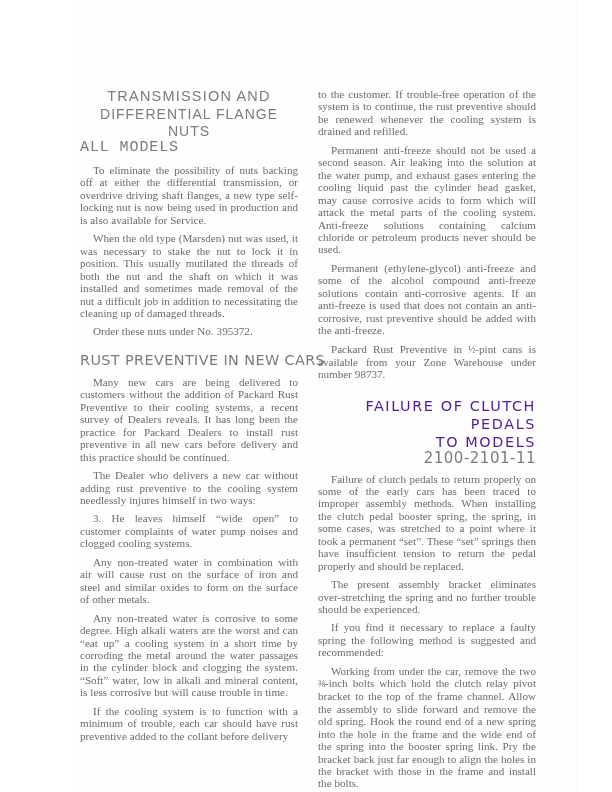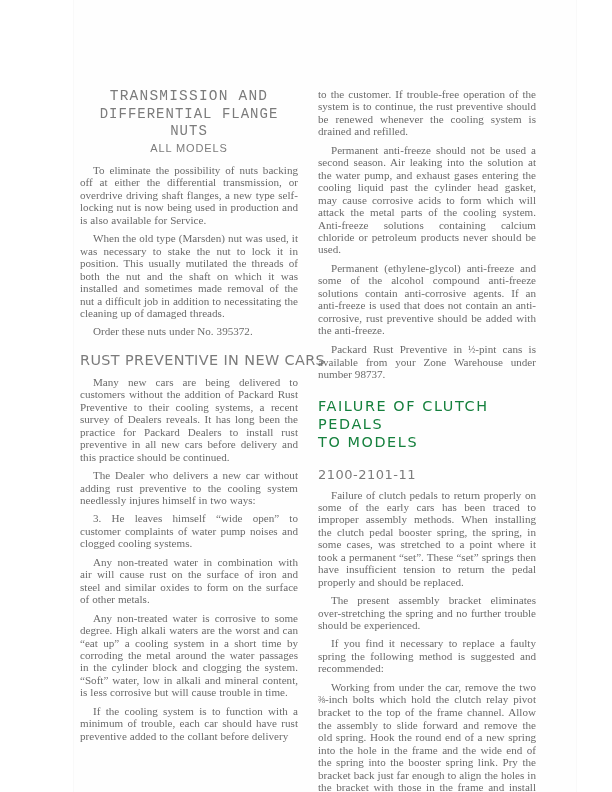--- a/index.html
+++ b/index.html
@@ -50,77 +50,77 @@
     justify-content: space-between;
     width: 100%;
   }
 
   .column {
     width: 218px;
   }
 
   
   .head-main {
-    font-family: Liberation Mono, monospace;
+    font-family: Liberation Sans, sans-serif;
     font-weight: 400;
     color: #7b7b7b;
     text-align: center;
     letter-spacing: 1.2px;
     font-size: 14.5px;
     line-height: 17px;
     margin: 0 0 1px 0;
   }
   .head-main-l2 {
     font-size: 14px;
     letter-spacing: 1.0px;
   }
   .head-sub {
-    font-family: Liberation Sans, sans-serif;
-    font-weight: 400;
-    color: #7b7b7b;
-    text-align: center;
+    font-family: Liberation Mono, monospace;
+    font-weight: 400;
+    color: #7b7b7b;
+    text-align: left;
     letter-spacing: 0.9px;
-    font-size: 11px;
+    font-size: 15px;
     line-height: 14px;
     margin: 1px 0 9px 0;
   }
 
   .head-section-left {
     font-family: "DejaVu Sans", "Liberation Sans", sans-serif;
     font-weight: 400;
     color: #7b7b7b;
     text-align: left;
     letter-spacing: 0.4px;
     font-size: 14.4px;
     line-height: 18px;
     margin: 13px 0 7px 0;
     white-space: nowrap;
   }
 
   .head-section-center {
     font-family: "DejaVu Sans", "Liberation Sans", sans-serif;
     font-weight: 400;
-    color: #15803d;
-    text-align: left;
+    color: #4c1d95;
+    text-align: right;
     letter-spacing: 1.6px;
     font-size: 14.4px;
     line-height: 18px;
     margin: 16px 0 0 0;
   }
   .head-section-center-l2 {
     margin: 0 0 1px 0;
   }
   .head-code {
     font-family: "DejaVu Sans", "Liberation Sans", sans-serif;
     color: #7b7b7b;
-    text-align: left;
-    font-size: 13px;
+    text-align: right;
+    font-size: 15px;
     letter-spacing: 0.5px;
     line-height: 13px;
-    margin: 17px 0 8px 0;
+    margin: 1px 0 8px 0;
   }
 
   
   p.body {
     margin: 0 0 6px 0;
     font-size: 11.1px;
     line-height: 12.45px;
     text-align: justify;
     text-justify: inter-word;
     text-indent: 13px;

